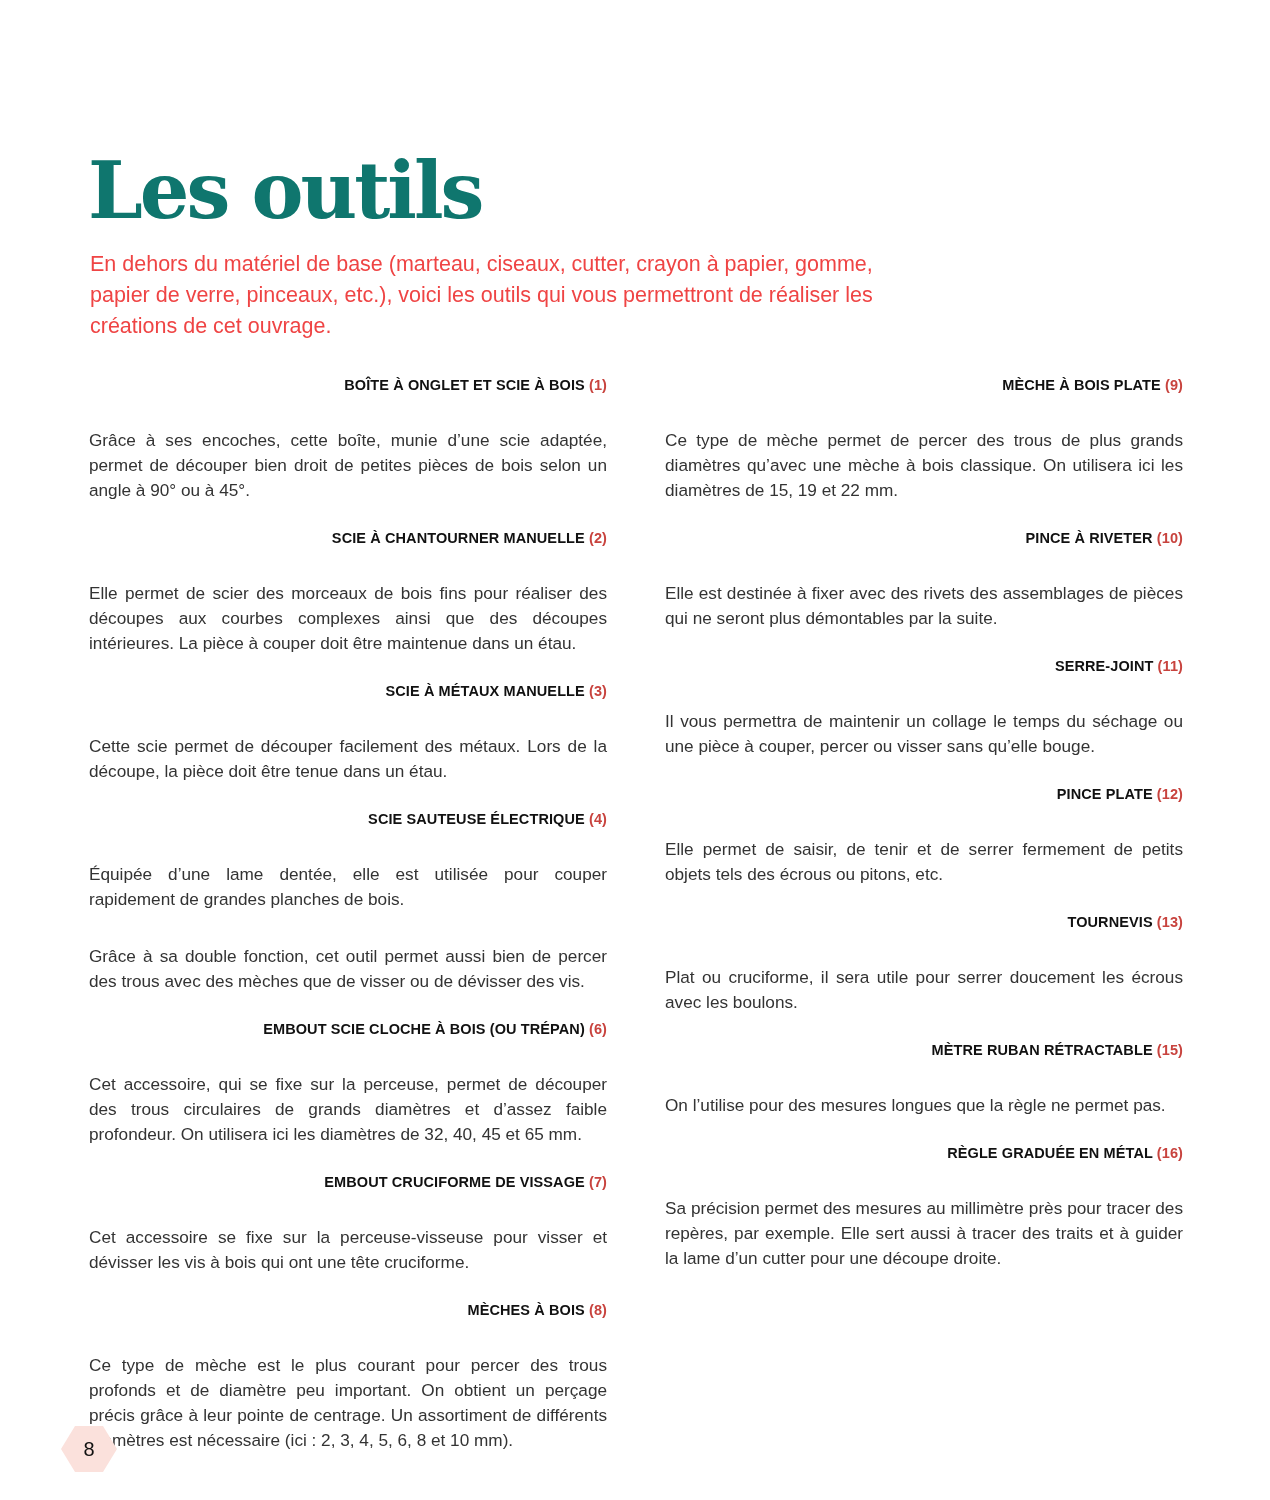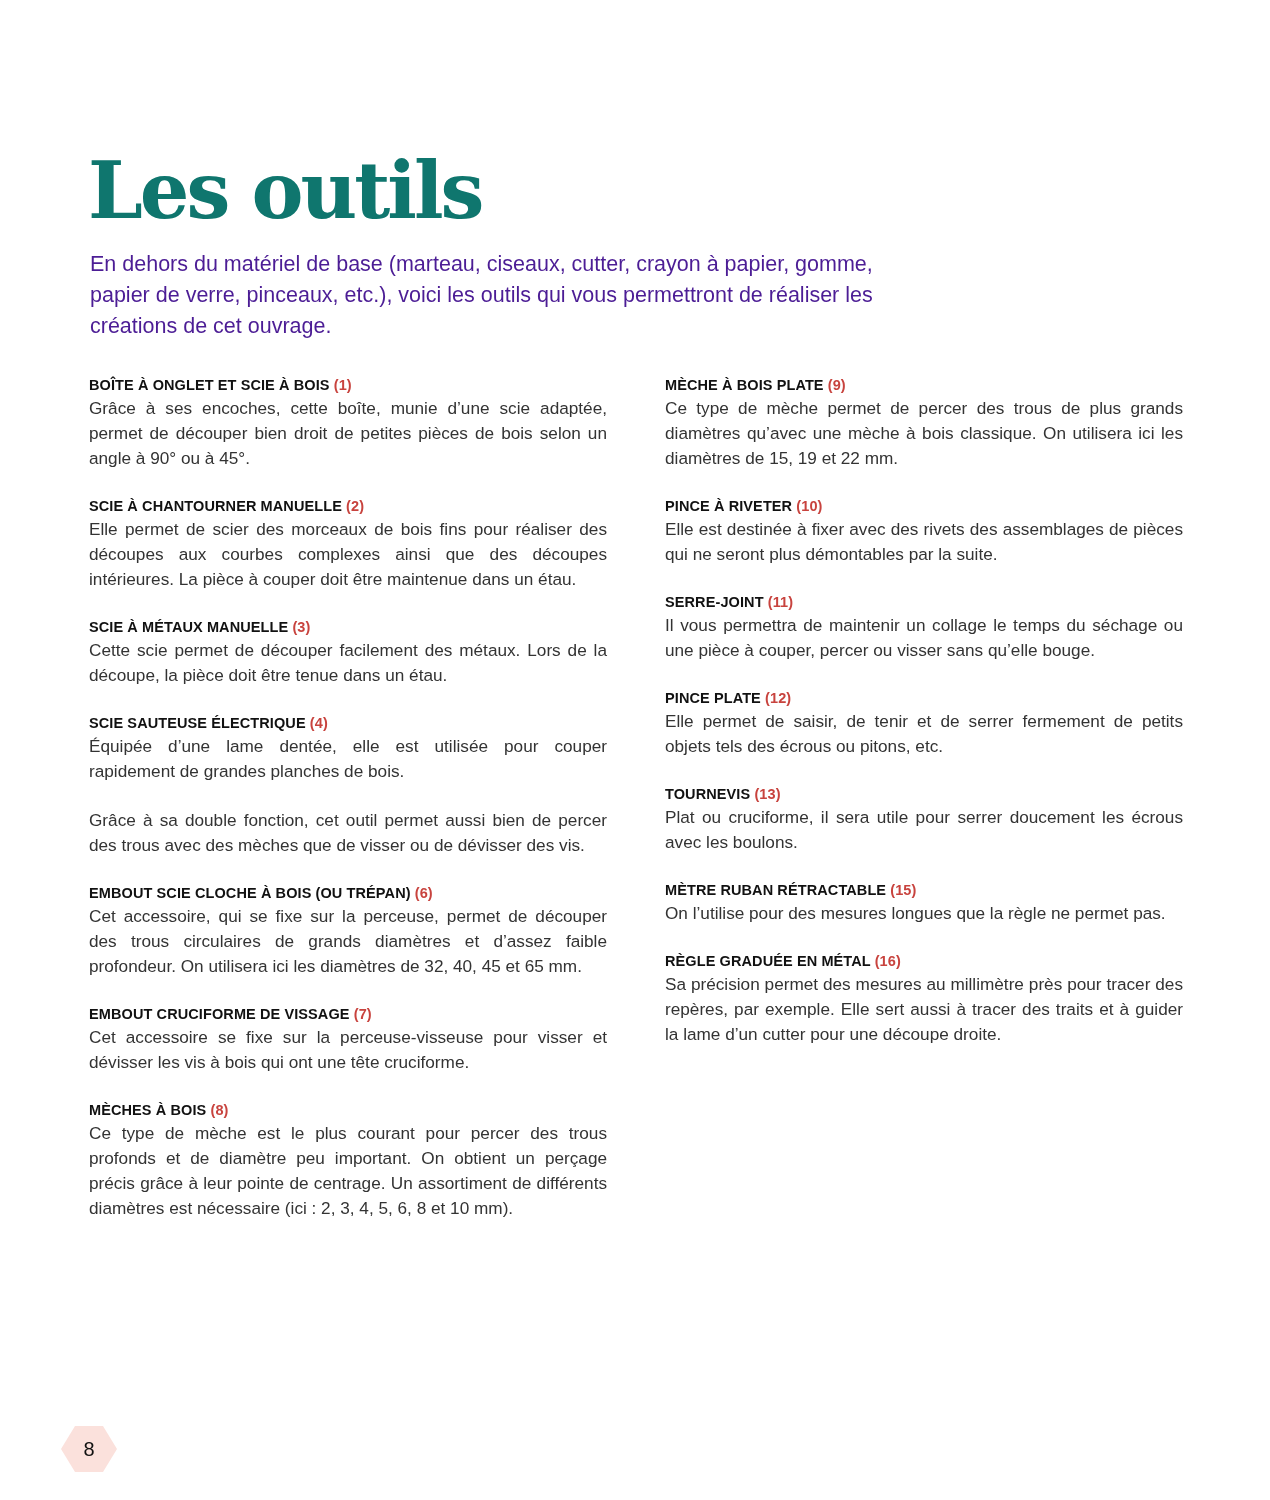--- a/index.html
+++ b/index.html
@@ -6,34 +6,35 @@
   body { width: 1270px; height: 1500px; position: relative; overflow: hidden; color: #1a1a1a; }
   .title {
     position: absolute; left: 88px; top: 100px;
     font-family: "DejaVu Serif", "Liberation Serif", serif;
     font-weight: bold; font-size: 78px; letter-spacing: -3px; line-height: 1;
     color: #0f766e;
   }
   .intro {
     position: absolute; left: 90px; top: 227px; width: 800px;
     font-family: "Liberation Sans", sans-serif;
-    font-size: 21.5px; line-height: 31px; color: #4c1d95;
+    font-size: 21.5px; line-height: 31px; color: #ef4444;
   }
   .col { position: absolute; top: 374px; width: 518px; font-family: "Liberation Sans", sans-serif; }
   .col.left { left: 89px; }
   .col.right { left: 665px; }
   .entry { margin-bottom: 24px; }
   .entry-title {
     font-weight: bold; font-size: 14.5px; line-height: 22px; text-transform: uppercase;
-    color: #111; letter-spacing: 0.1px;
+    color: #111; letter-spacing: 0.1px; text-align: right;
   }
   .entry-num { color: #c8433e; font-weight: bold; }
   .entry-body {
     font-size: 17.2px; line-height: 25px; color: #333; text-align: justify;
     font-weight: 300;
+    margin-top: 32px;
   }
   .page-num {
     position: absolute; left: 61px; top: 1426px; width: 56px; height: 46px;
     display: flex; align-items: center; justify-content: center;
   }
   .hex {
     position: absolute; inset: 0;
     clip-path: polygon(25% 0%, 75% 0%, 100% 50%, 75% 100%, 25% 100%, 0% 50%);
     background: #fbe1dc;
   }

